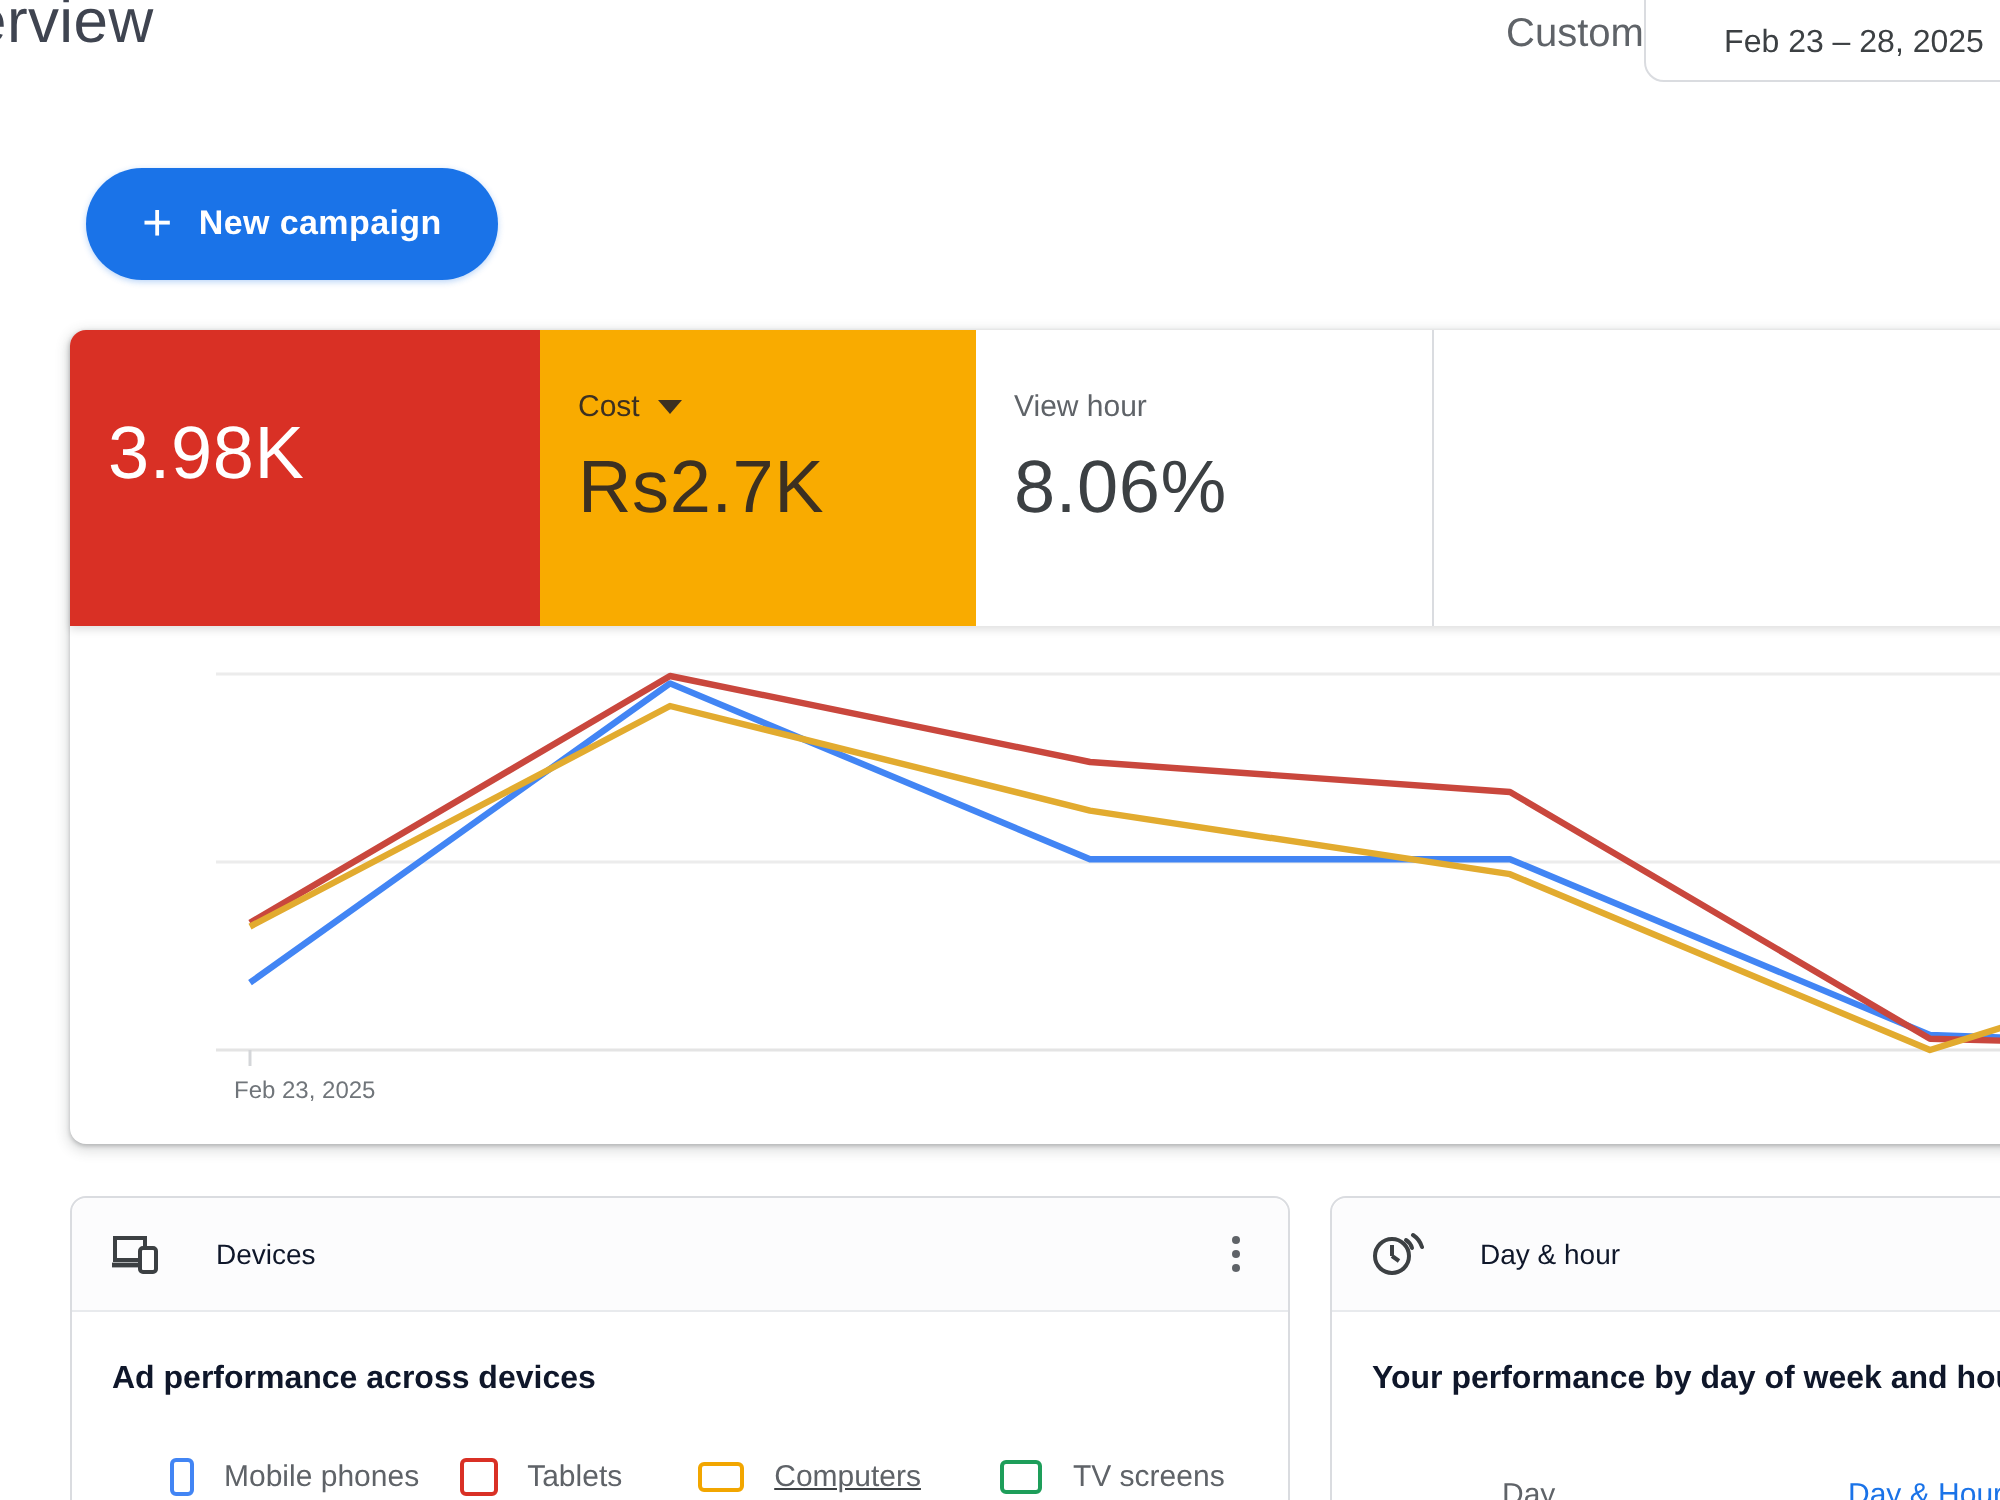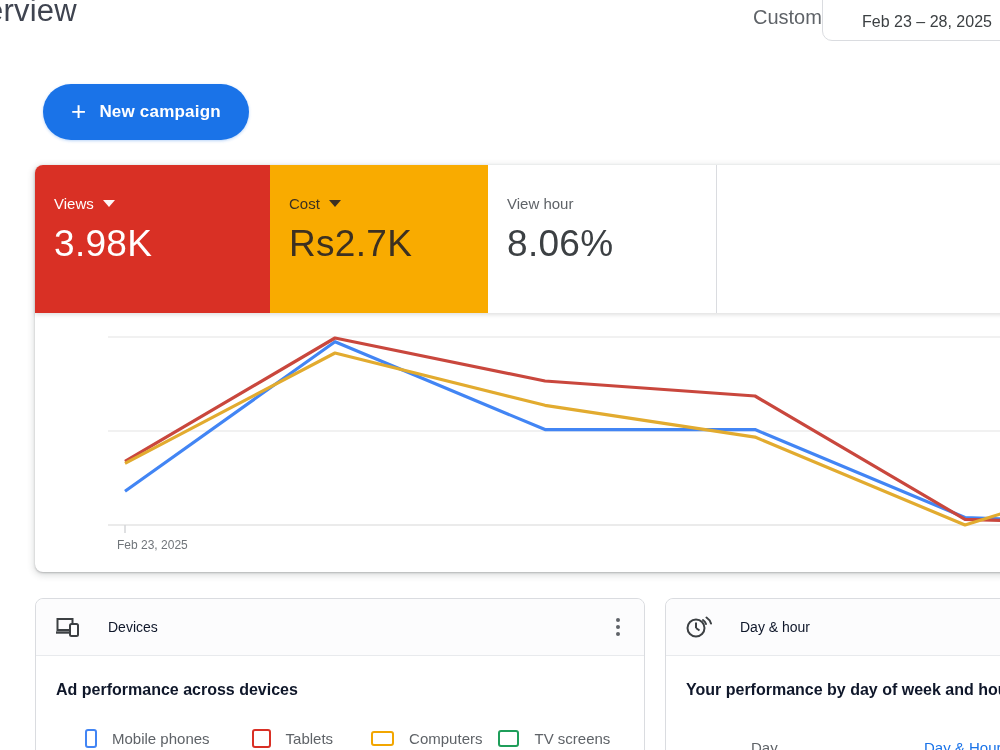--- a/index.html
+++ b/index.html
@@ -54,23 +54,23 @@
   .card-header { height:57px; display:flex; align-items:center; padding:0 20px;
     border-bottom:1px solid #e8eaed; background:#fcfcfd; border-radius:8px 8px 0 0; }
   .card-header-label { font-size:14px; color:#0f172a; margin-left:28px;text-align:right; }
   .kebab { margin-left:auto; display:flex; flex-direction:column; gap:3px; padding:4px; cursor:pointer; }
   .kebab i { width:4px; height:4px; border-radius:50%; background:#5f6368; }
   .card-heading { font-size:16px; font-weight:700; color:#0f172a; margin:25px 0 0 20px; white-space:nowrap; }
 
   .legend-row { display:flex; align-items:center; margin:30px 0 0 24px; }
   .legend-item { display:flex; align-items:center; cursor:pointer; }
   .legend-item .l-label { font-size:15px; color:#5f6368; margin-left:15px; white-space:nowrap; }
-  .li-mobile   { margin-right:42px;padding-left:25px; }
+  .li-mobile   { margin-right:20px;padding-left:25px; }
   .li-tablets  { margin-right:38px; }
-  .li-computers{ margin-right:16px; }
+  .li-computers{ margin-right:40px;text-decoration:underline; }
   .shape { border-radius:3px; background:#fff; }
   .shape-mobile   { width:12px; height:19px; border:2.5px solid #4285f4; }
   .shape-tablet   { width:19px; height:19px; border:2.5px solid #d93025; }
   .shape-computer { width:23px; height:15px; border:2.5px solid #f2a600; }
   .shape-tv       { width:21px; height:17px; border:2.5px solid #1e9e5a; }
 
   .toggle-day { position:absolute; left:85px; top:140px; font-size:15px; color:#5f6368; cursor:pointer; }
   .toggle-dayhour { position:absolute; left:258px; top:140px; font-size:15px; font-weight:500;
     color:#1a73e8; cursor:pointer; white-space:nowrap; }
 
@@ -87,24 +87,20 @@
 
 <button class="new-campaign">
   <span class="plus-icon">+</span>
   <span>New campaign</span>
 </button>
 
 <div class="panel">
 
   <div class="metric-strip">
     <div class="metric-card mc-views">
-      <div class="m-label">
-        <span>Views</span>
-        <span class="caret"></span>
-      </div>
       <div class="m-value">3.98K</div>
     </div>
     <div class="metric-card mc-cost">
       <div class="m-label">
         <span>Cost</span>
         <span class="caret"></span>
       </div>
       <div class="m-value">Rs2.7K</div>
     </div>
     <div class="metric-card mc-viewrate">

